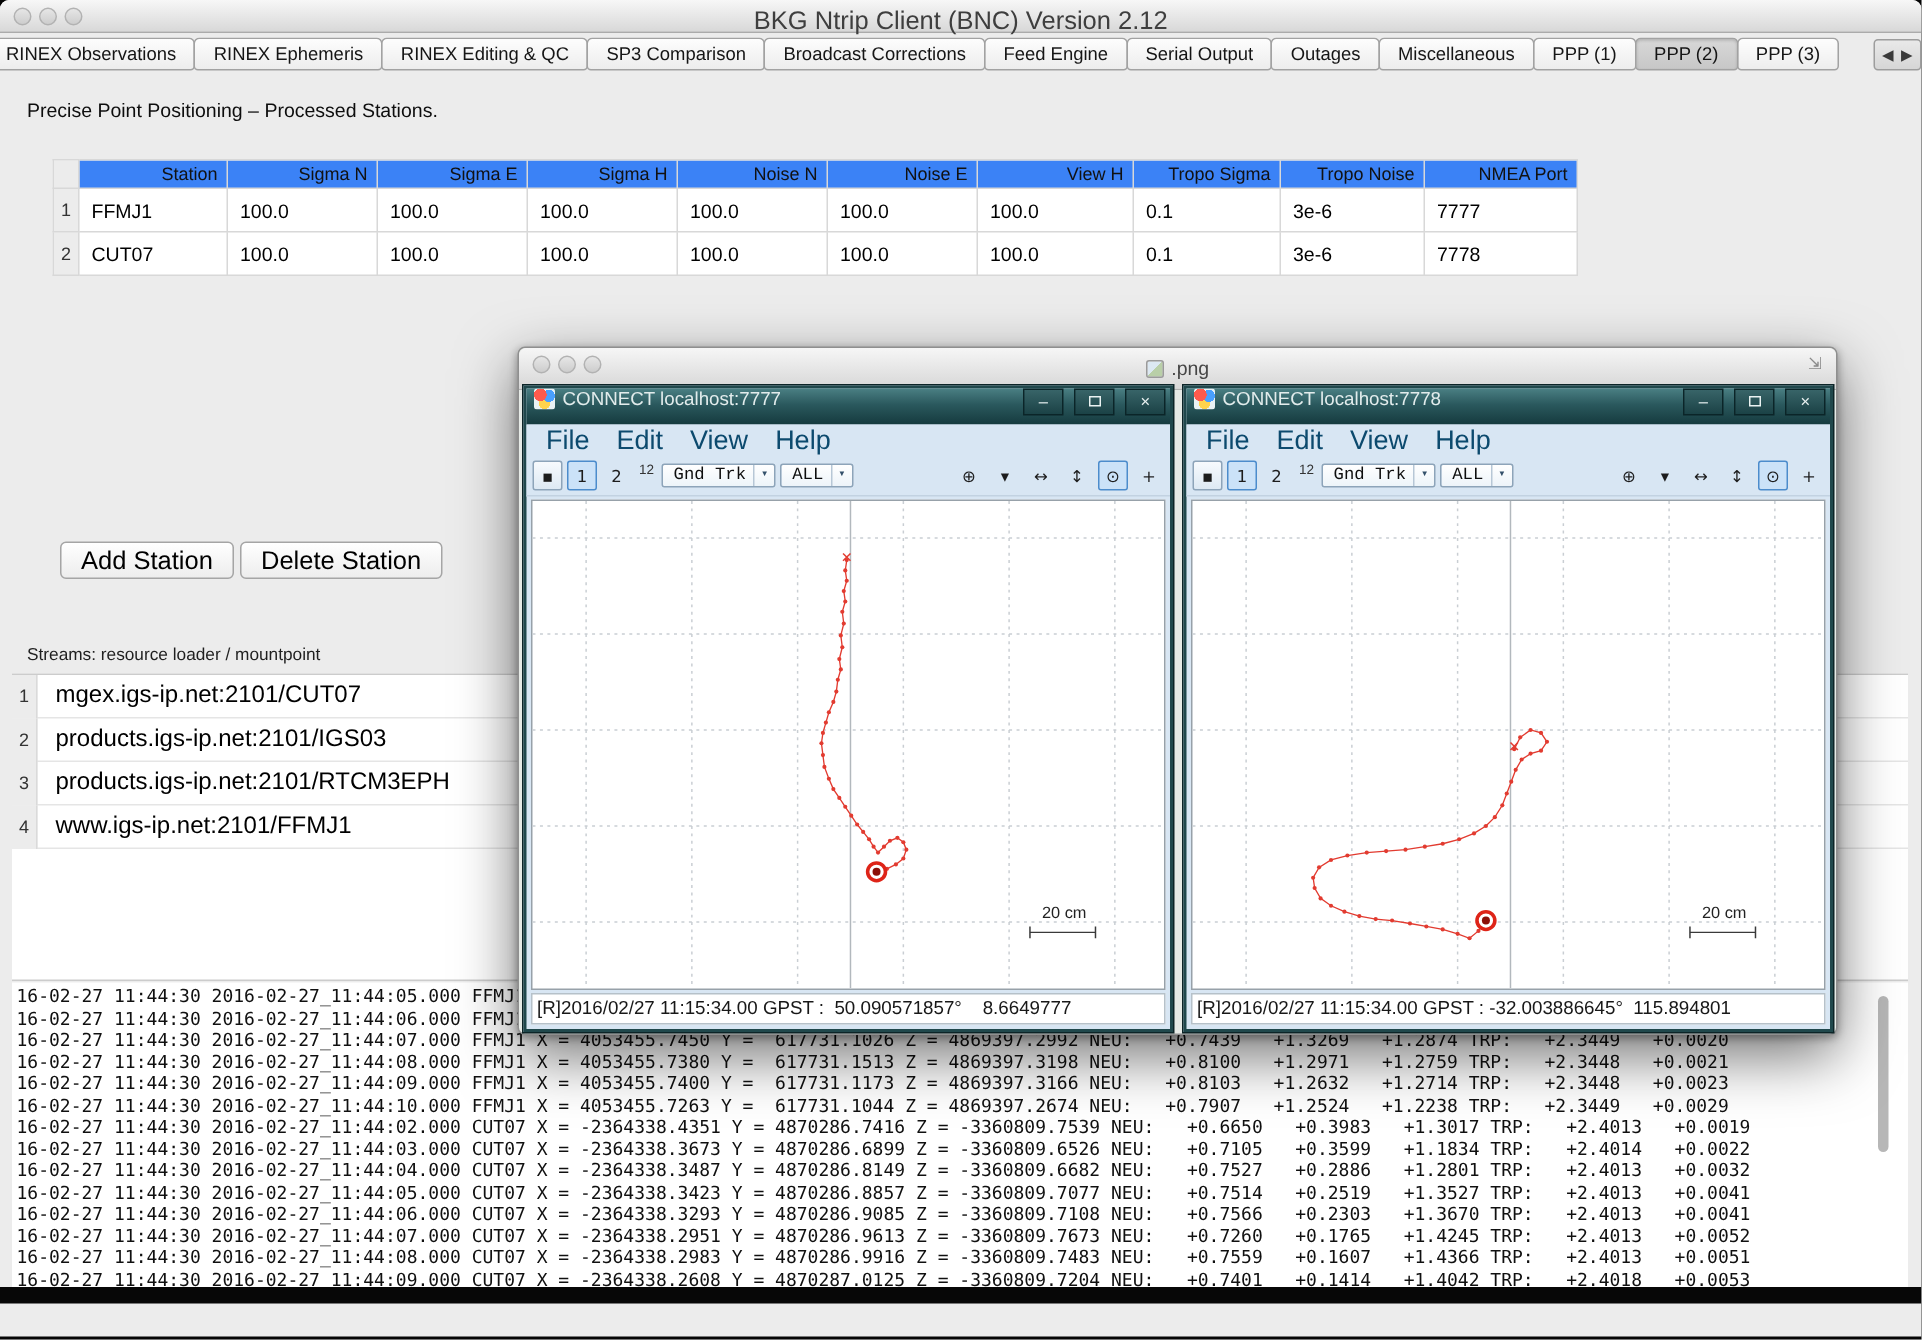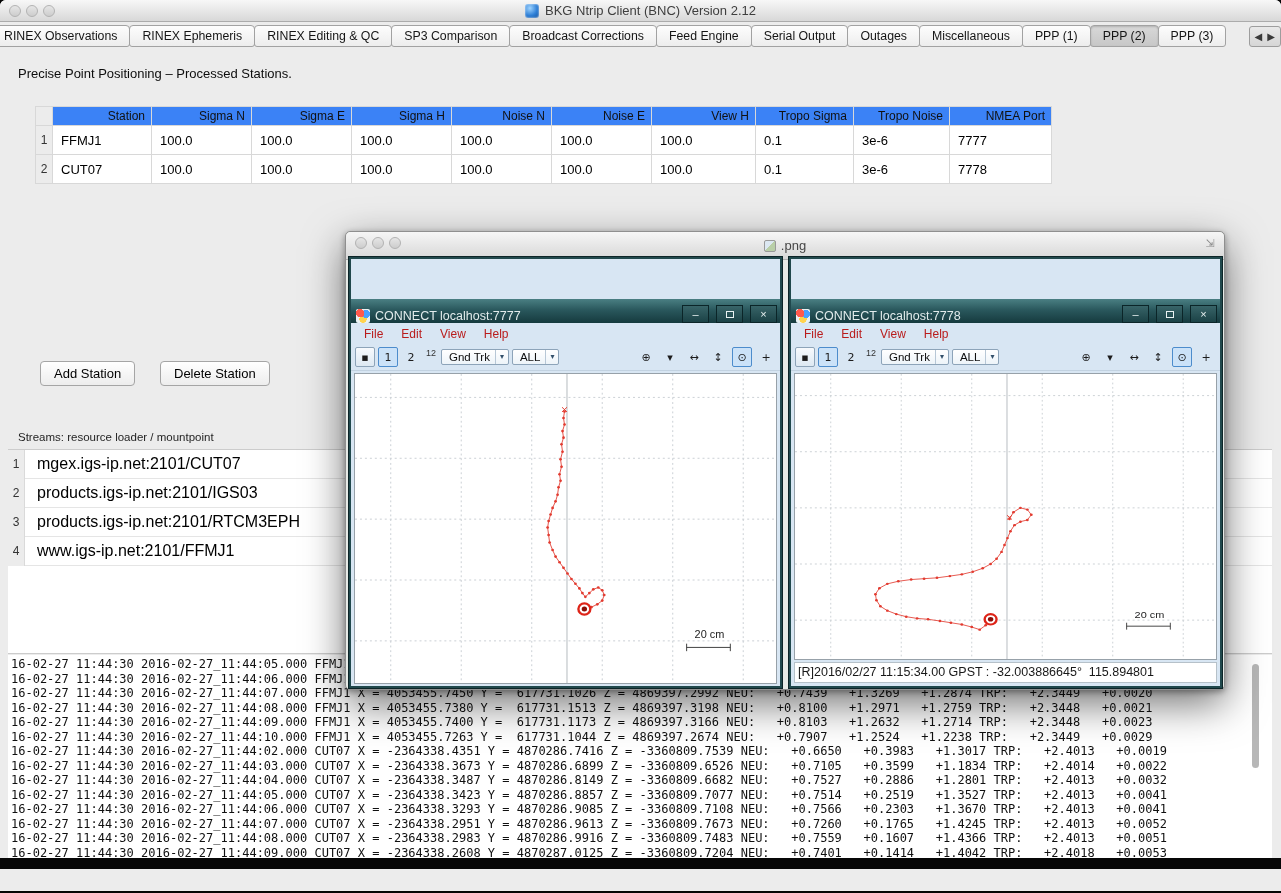--- a/index.html
+++ b/index.html
@@ -5,40 +5,40 @@
   * { margin:0; padding:0; box-sizing:border-box; }
   html,body { width:1281px; height:893px; }
   body { position:relative; overflow:hidden; background:#050505; font-family:"Liberation Sans",sans-serif; }
 
   
   #main { position:absolute; left:0; top:0; width:1281px; height:891px; background:#ececec; border-radius:6px 6px 0 0; overflow:hidden; }
 
   .titlebar { position:absolute; left:0; top:0; right:0; height:22px; background:linear-gradient(#f7f7f7,#d8d8d8); border-bottom:1px solid #ababab; }
   .tl { position:absolute; top:5px; width:12px; height:12px; border-radius:50%; background:linear-gradient(#e6e6e6,#cdcdcd); border:1px solid #b2b2b2; }
   .tl.p1{left:9px}.tl.p2{left:26px}.tl.p3{left:43px}
-  .win-title { position:absolute; inset:0; display:flex; align-items:center; justify-content:center; gap:6px; font-size:13px; color:#3e3e3e; }
+  .win-title { position:absolute; inset:0; display:flex; align-items:center; justify-content:center; gap:6px; font-size:17px; color:#3e3e3e;flex-direction:column; }
   .bnc-icon { width:14px; height:14px; border-radius:3px; background:radial-gradient(circle at 35% 30%, #9fd4ff 0%, #2e7fd6 55%, #15529c 100%); box-shadow:inset 0 0 2px #fff; }
 
   
   #tabbar { position:absolute; left:0; top:25px; right:0; height:23px; display:flex; overflow:hidden; }
   .tab { flex:0 0 auto; height:22px; line-height:20px; padding:0 12px; font-size:12.3px; color:#151515; background:linear-gradient(#fdfdfd,#ededed); border:1px solid #a2a2a2; border-radius:4px 4px 3px 3px; margin-left:-1px; white-space:nowrap; }
   .tab.selected { background:linear-gradient(#d8d8d8,#c7c7c7); box-shadow:inset 0 1px 2px rgba(0,0,0,.18); }
   #tabscroll { position:absolute; right:0; top:26px; height:21px; display:flex; align-items:center; gap:1px; padding:0 3px; background:linear-gradient(#e9e9e9,#d6d6d6); border:1px solid #9d9d9d; border-radius:3px; }
   #tabscroll span { font-size:10px; color:#3a3a3a; padding:0 2px; }
 
   .heading { position:absolute; left:18px; top:66px; font-size:13px; color:#0d0d0d; }
 
   
   #stations-table { position:absolute; left:35px; top:106px; border-collapse:collapse; background:#fff; }
   #stations-table th { height:19px; font-weight:normal; font-size:12px; text-align:right; padding:0 6px; background:#3b82f6; border:1px solid #d8d8d8; color:#111; }
   #stations-table td { height:29px; font-size:13px; padding:0 8px; background:#fff; border:1px solid #d8d8d8; color:#000; }
   #stations-table .rownum { width:17px; min-width:17px; padding:0; text-align:center; background:#ececec; font-size:12px; color:#333; }
   #stations-table th.corner { background:#ececec; }
 
-  .mac-btn { position:absolute; height:25px; border:1px solid #a5a5a5; border-radius:4px; background:linear-gradient(#ffffff,#ededed); font-size:13px; color:#000; padding:0 13px; font-family:"Liberation Sans",sans-serif; }
+  .mac-btn { position:absolute; height:25px; border:1px solid #a5a5a5; border-radius:4px; background:linear-gradient(#ffffff,#ededed); font-size:17px; color:#000; padding:0 13px; font-family:"Liberation Sans",sans-serif; }
   #add-station { left:40px; top:361px; }
   #delete-station { left:160px; top:361px; }
 
   
   .streams-header { position:absolute; left:18px; top:431px; font-size:11.5px; color:#1f1f1f; }
   #streams-box { position:absolute; left:8px; right:9px; top:449px; height:205px; background:#fff; border-top:1px solid #cccccc; border-bottom:1px solid #cccccc; overflow:hidden; }
   .stream-row { position:relative; height:29px; border-bottom:1px solid #e5e5e5; }
   .stream-num { position:absolute; left:0; top:0; width:17px; height:29px; background:#ececec; border-right:1px solid #dadada; text-align:center; font-size:12px; line-height:28px; color:#333; }
   .stream-text { position:absolute; left:29px; top:0; line-height:28px; font-size:16px; color:#000; }
 
@@ -58,36 +58,36 @@
   #png-window { position:absolute; left:345px; top:231px; width:880px; height:459px; background:#e6eae6; border:1px solid #8f8f8f; border-radius:5px; box-shadow:0 14px 40px rgba(0,0,0,.55), 0 2px 6px rgba(0,0,0,.35); }
   .png-titlebar { position:relative; height:28px; background:linear-gradient(#f6f6f6,#d7d7d7); border-bottom:1px solid #b0b0b0; border-radius:5px 5px 0 0; }
   .png-title { position:absolute; inset:0; display:flex; align-items:center; justify-content:center; gap:5px; font-size:13px; color:#464646; }
   .doc-icon { width:12px; height:12px; border:1px solid #9a9a9a; background:linear-gradient(135deg,#dce8f2 50%, #b9cfa8 50%); border-radius:2px; }
   #expand-icon { position:absolute; right:7px; top:4px; width:14px; height:14px; color:#8a8a8a; font-size:11px; line-height:14px; text-align:center; }
   .png-content { position:absolute; left:0; right:0; top:23px; bottom:0; }
 
   
   .rtk { position:absolute; top:2px; width:433px; height:431px; display:flex; flex-direction:column; background:#d8e6f3; border:2px solid #20484c; box-shadow:0 0 0 1px #0c2427; }
   #plot-0 { left:3px; } #plot-1 { left:443px; }
-  .rtk-title { height:24px; flex:0 0 24px; background:linear-gradient(#4a7f83 0%, #2a585d 45%, #153a3e 100%); display:flex; align-items:flex-end; gap:5px; padding:0 3px 0 5px;margin-top:40px; }
+  .rtk-title { height:24px; flex:0 0 24px; background:linear-gradient(#4a7f83 0%, #2a585d 45%, #153a3e 100%); display:flex; align-items:flex-start; gap:5px; padding:0 3px 0 5px; }
   .rtk-ico { width:14px; height:14px; border-radius:2px; background:
       radial-gradient(circle at 30% 30%, #ff5a4d 0 30%, transparent 31%),
       radial-gradient(circle at 70% 35%, #49a0ff 0 30%, transparent 31%),
       radial-gradient(circle at 50% 72%, #ffd34d 0 30%, transparent 31%), #e9f2f5; }
   .rtk-title-text { flex:1; color:#e2ecec; font-size:12.5px; white-space:nowrap; overflow:hidden; }
   .rtk-btn { width:27px; height:18px; margin-left:2px; background:linear-gradient(#386468,#1b4246); border:1px solid #0b2528; color:#eaf2f2; font-size:11px; line-height:15px; text-align:center; font-family:"Liberation Sans",sans-serif; }
   .rtk-btn .maxbox { display:inline-block; width:8px; height:7px; border:1px solid #eaf2f2; }
   .rtk-menubar { height:21px; flex:0 0 21px; display:flex; align-items:center; padding-left:4px; background:#d8e6f3; }
-  .menu-item { font-size:12px; color:#b91c1c; padding:0 9px; }
+  .menu-item { font-size:18px; color:#0c4a6e; padding:0 9px; }
   .rtk-toolbar { height:27px; flex:0 0 27px; display:flex; align-items:center; gap:3px; padding:0 4px; background:#d8e6f3; border-bottom:1px solid #c2d2e1; }
   .tb-btn { min-width:20px; height:20px; display:flex; align-items:center; justify-content:center; font-size:11px; color:#1c1c1c; border:1px solid #8da4b9; background:linear-gradient(#f7fafd,#dde9f3); border-radius:2px; font-family:"DejaVu Sans",sans-serif; }
   .tb-btn.flat { border-color:transparent; background:transparent; }
   .tb-btn.active { border-color:#4c8ccc; background:#cbe2f8; }
   .tb-small { font-size:9px; color:#333; align-self:flex-start; margin-top:4px; padding:0 2px; }
-  .combo { height:16px; display:flex; align-items:center; gap:5px; padding:0 4px 0 7px; border:1px solid #8da4b9; border-radius:2px; background:linear-gradient(#ffffff,#edf4f9); font-size:11.5px; color:#0e0e0e; }
+  .combo { height:16px; display:flex; gap:5px; padding:0 4px 0 7px; border:1px solid #8da4b9; border-radius:2px; background:linear-gradient(#ffffff,#edf4f9); font-size:11.5px; color:#0e0e0e;font-family:Liberation Mono, monospace; }
   .combo .arrow { font-size:8px; color:#33506a; border-left:1px solid #b7c7d6; padding-left:4px; height:14px; line-height:14px; }
   .tb-icons { margin-left:auto; display:flex; align-items:center; gap:4px; }
   .rtk-plot { flex:1; margin:2px 3px; border:1px solid #97a1a9; background:#fff; position:relative; overflow:hidden; }
   .rtk-plot svg { position:absolute; inset:0; width:100%; height:100%; display:block; }
   .rtk-status { height:21px; flex:0 0 21px; margin:0 3px 3px; background:#fff; border:1px solid #b6c1c9; font-size:12.5px; color:#181818; line-height:19px; padding-left:3px; white-space:pre; overflow:hidden; }
 </style>
 </head>
 <body>
 
 <div id="main">
@@ -325,20 +325,21 @@
             <line x1="208.5" y1="35.5" x2="213.5" y2="40.5" stroke="#e23b30" stroke-width="1"></line>
             <line x1="208.5" y1="40.5" x2="213.5" y2="35.5" stroke="#e23b30" stroke-width="1"></line>
             <circle cx="231" cy="251" r="6" fill="#ffffff" stroke="#de2418" stroke-width="2.4"></circle>
             <circle cx="231" cy="251" r="2.7" fill="#8c0f08"></circle>
             <text x="357" y="282" font-size="11" fill="#222" text-anchor="middle" font-family="Liberation Sans, sans-serif">20 cm</text>
             <line x1="334" y1="292" x2="378" y2="292" stroke="#3a3a3a" stroke-width="1"></line>
             <line x1="334" y1="288" x2="334" y2="296" stroke="#3a3a3a" stroke-width="1"></line>
             <line x1="378" y1="288" x2="378" y2="296" stroke="#3a3a3a" stroke-width="1"></line>
           </svg>
         </div>
+        <div class="rtk-status">[R]2016/02/27 11:15:34.00 GPST :  50.090571857°    8.6649777</div>
       </div>
     <div class="rtk" id="plot-1">
         <div class="rtk-title">
           <span class="rtk-ico"></span>
           <span class="rtk-title-text">CONNECT localhost:7778</span>
           <button class="rtk-btn">–</button>
           <button class="rtk-btn"><span class="maxbox"></span></button>
           <button class="rtk-btn">×</button>
         </div>
         <div class="rtk-menubar">

